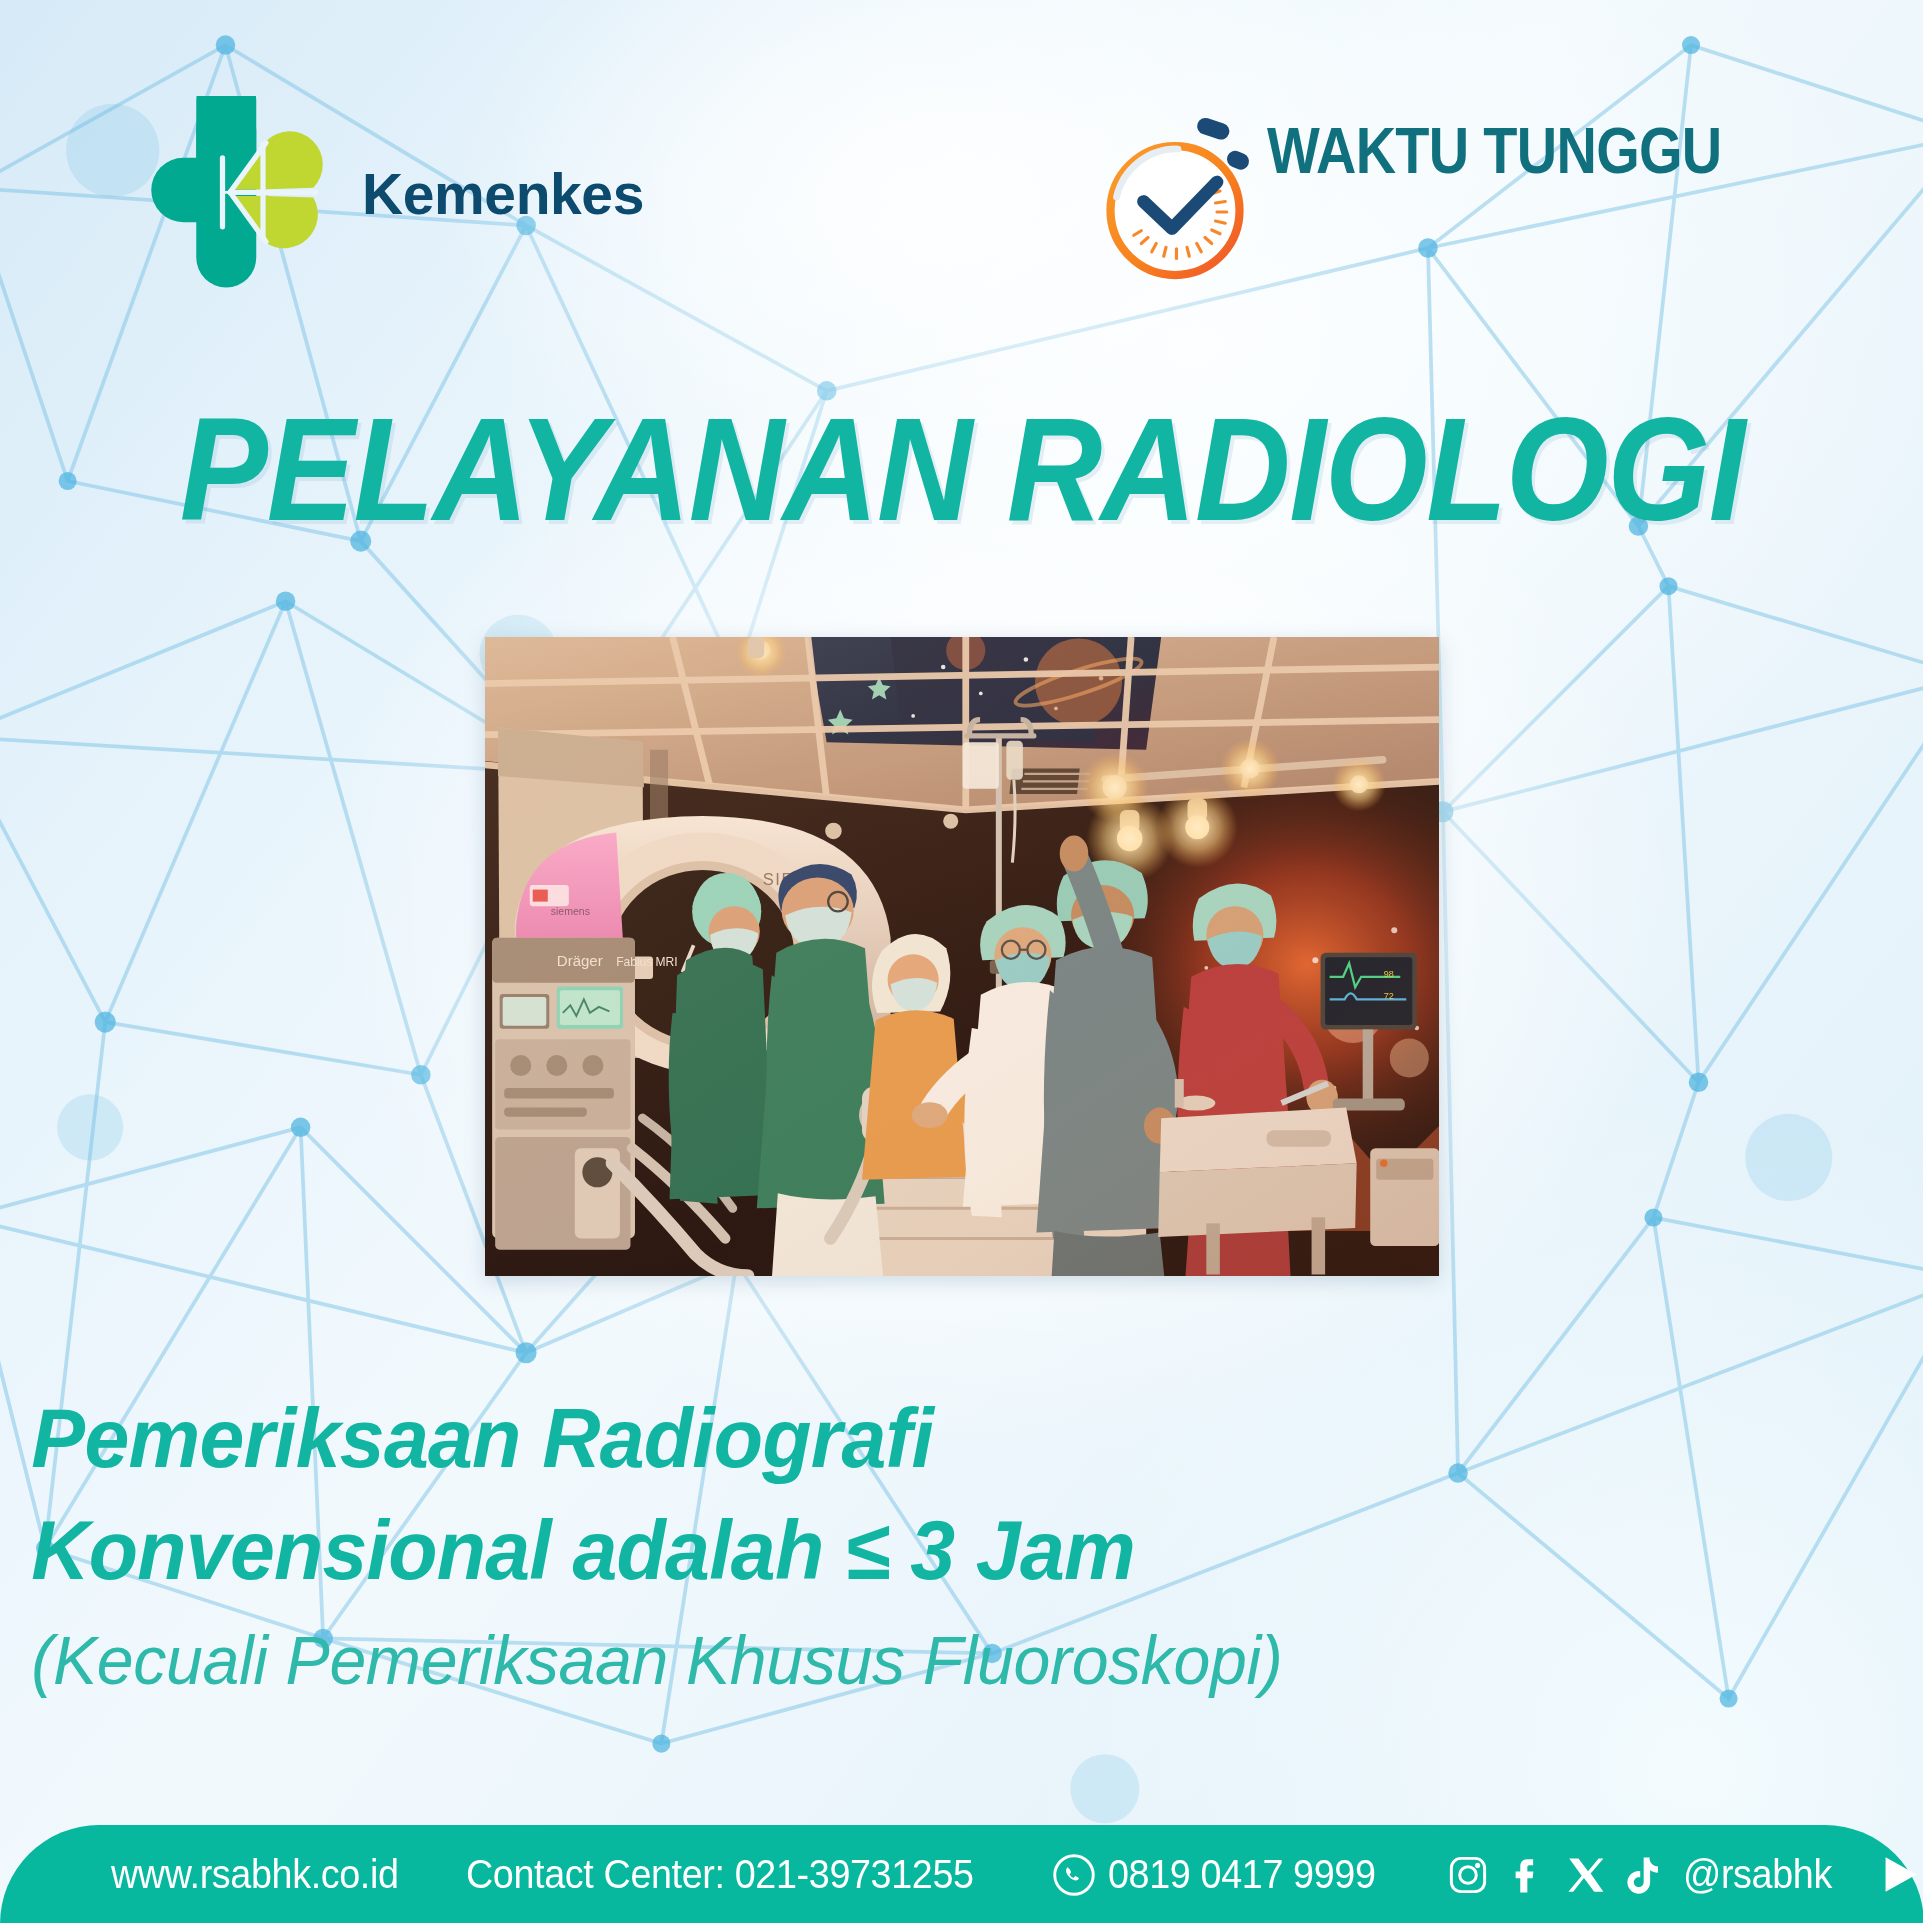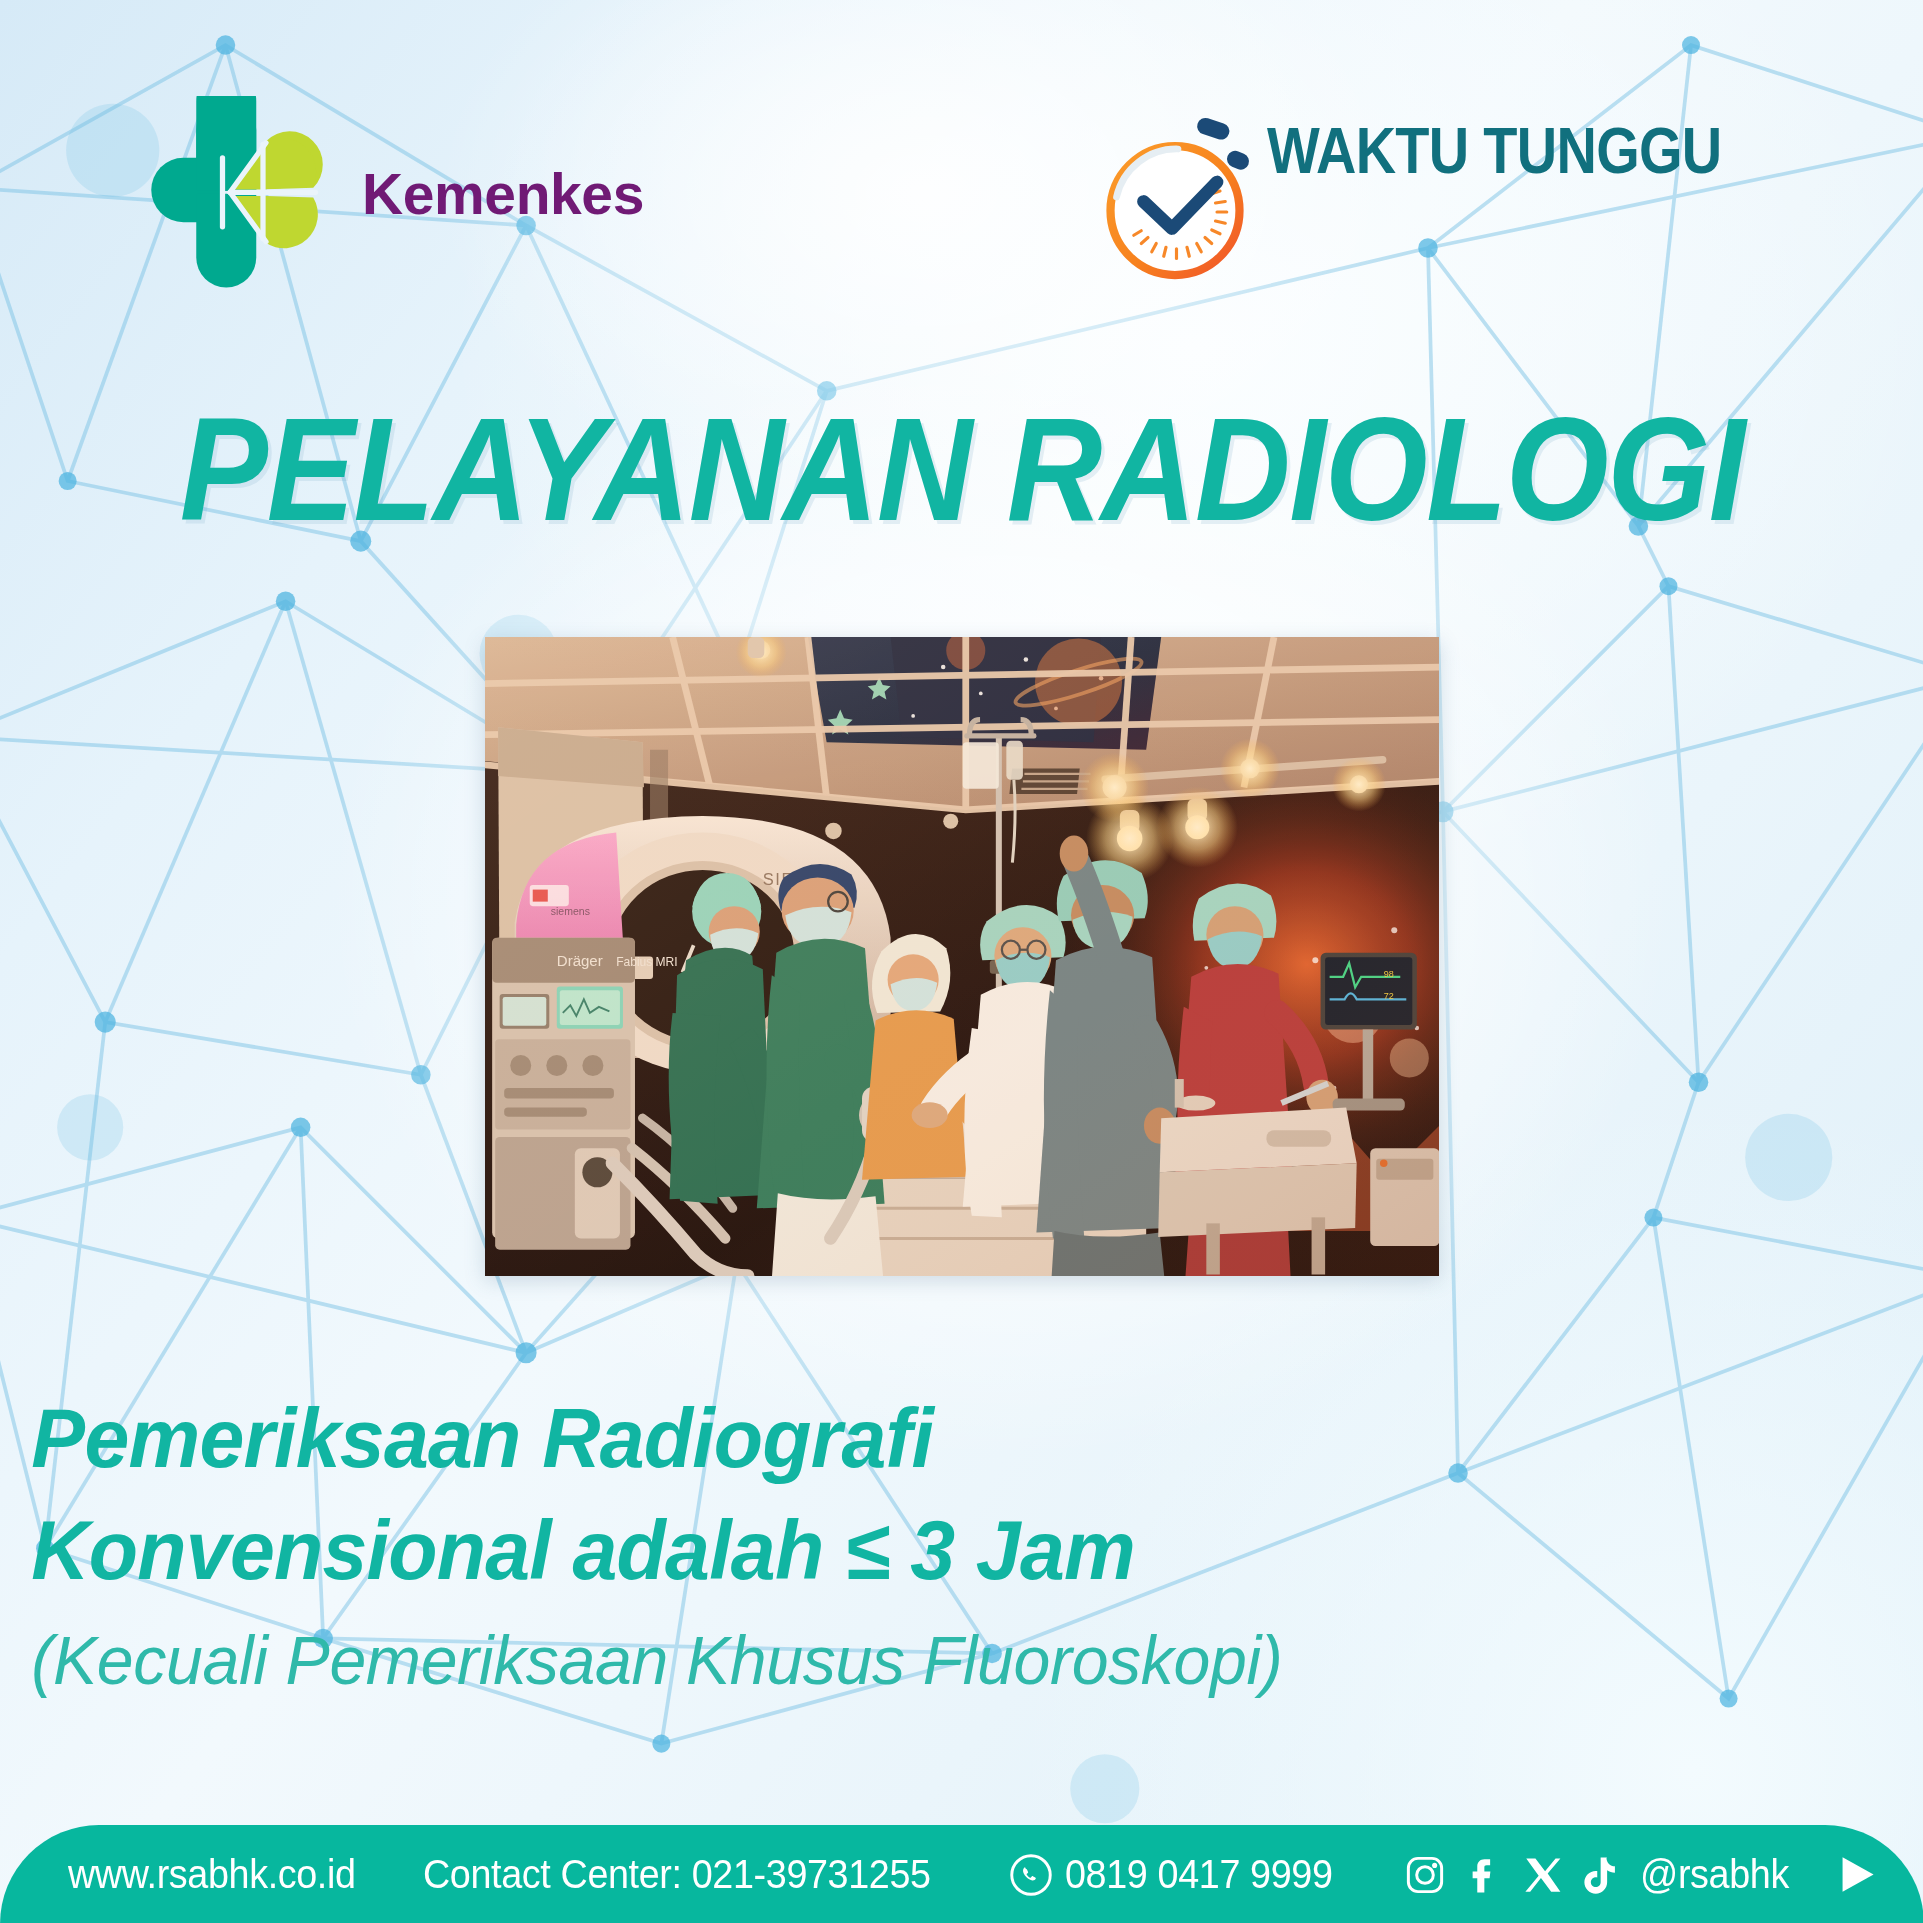--- a/index.html
+++ b/index.html
@@ -30,21 +30,21 @@
   
   #header { position:absolute; left:0; top:0; width:1924px; height:323px; }
 
   #kemenkes-logo-lockup {
     position:absolute; left:134px; top:96px;
     display:flex; align-items:center; gap:39px;
   }
   #kemenkes-mark { width:189px; height:197px; display:block; }
   #kemenkes-wordmark { display:flex; flex-direction:column; line-height:0.98; }
   #kemenkes-line1 {
-    font-size:57px; font-weight:bold; color:#701a75;
+    font-size:57px; font-weight:bold; color:#0c4a6e;
     letter-spacing:-0.4px;
   }
   #kemenkes-line2 {
     font-size:57px; font-weight:bold; color:#11707e;
     letter-spacing:-1.1px; margin-top:4.5px;
   }
 
   #waktu-tunggu-lockup {
     position:absolute; left:1091px; top:113px;
     display:flex; align-items:flex-start; gap:4.5px;
@@ -97,21 +97,21 @@
   
   #footer-bar {
     position:absolute; left:0; bottom:0; width:1924px; height:99px;
     background:#07b79e;
     border-top-left-radius:113px;
     border-top-right-radius:113px;
     display:flex; align-items:center;
   }
   #footer-inner {
     display:flex; align-items:center;
-    width:100%; padding-left:68px; padding-right:90px;
+    width:100%; padding-left:111px; padding-right:90px;
     color:#ffffff; white-space:nowrap;
   }
   .footer-text {
     font-size:41px; color:#ffffff; letter-spacing:-0.4px;
     transform:scaleX(0.92); transform-origin:left center;
   }
   #footer-website { margin-right:42px; }
   #footer-contact { margin-right:35px; }
   #wa-icon { width:44px; height:44px; margin-right:12px; flex:0 0 auto; }
   #footer-wa-number { margin-right:48px; }

